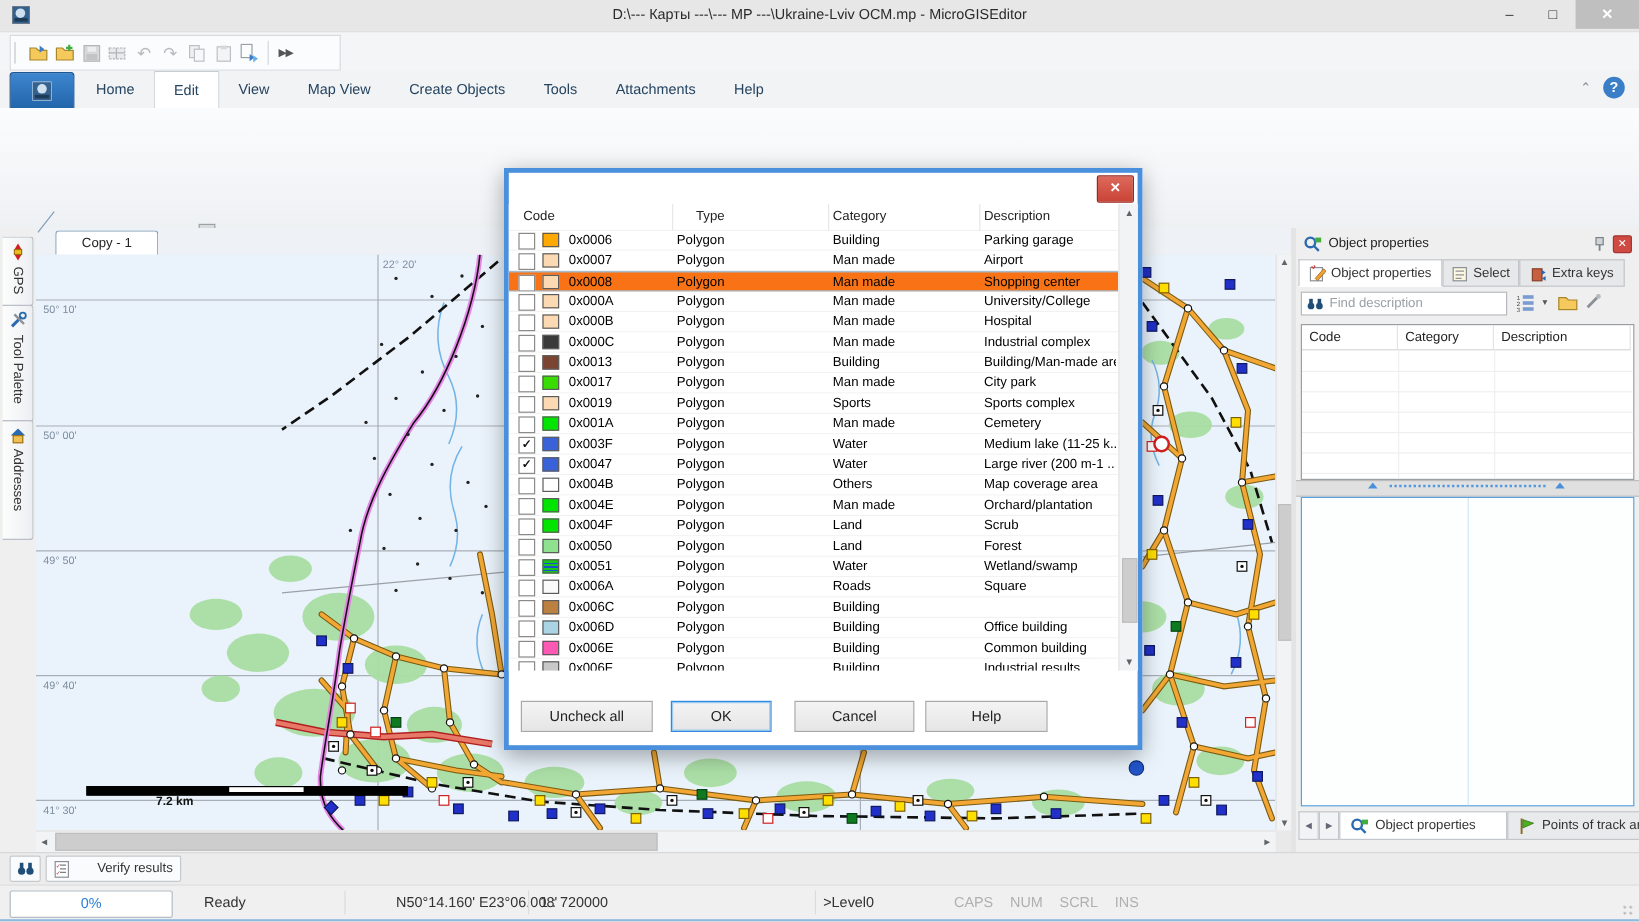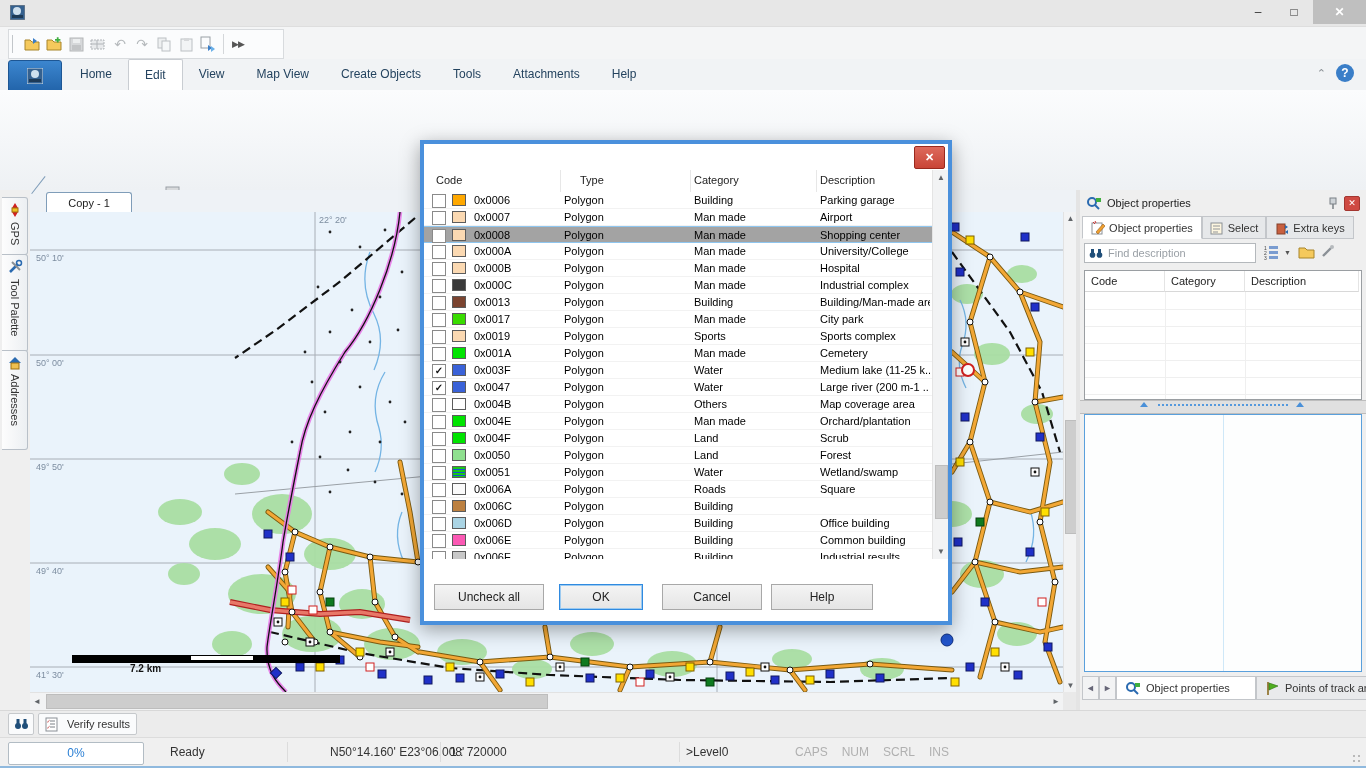--- a/index.html
+++ b/index.html
@@ -82,21 +82,21 @@
   .gripline{position:absolute;left:78px;top:3px;width:130px;height:5px;border-top:2px dotted #5599dd;}
   .griparr{position:absolute;top:1px;width:0;height:0;border-left:4px solid transparent;border-right:4px solid transparent;border-bottom:5px solid #4a90d8;}
   .rp-white{position:absolute;left:4px;top:224px;width:276px;height:256px;background:#fdfefe;border:1px solid #5aa0dc;}
   .rp-divider{position:absolute;left:138px;top:0;bottom:0;width:1px;background:#cfe8f8;}
   .rp-btabs{position:absolute;left:2px;top:486px;height:26px;display:flex;align-items:flex-start;}
   .navb{width:15px;height:22px;border:1px solid #c3c6ca;background:#f2f3f4;color:#667;font-size:9px;text-align:center;line-height:22px;}
   .rp-btab{height:24px;border:1px solid #c3c6ca;background:#e9eaec;display:flex;align-items:center;gap:5px;padding:0 8px;font-size:11px;color:#333;box-sizing:border-box;white-space:nowrap;overflow:hidden;}
   .rp-btab.active{background:#fff;}
   
   .verifyrow{position:absolute;left:0;top:710px;width:1366px;height:27px;background:#ececec;border-top:1px solid #d8d8d8;}
-  .vtab{position:absolute;top:2px;height:22px;background:#fafbfc;border:1px solid #c6c9cc;border-radius:2px;display:flex;align-items:center;gap:9px;padding:0 6px;font-size:11px;color:#333;box-sizing:border-box;}
+  .vtab{position:absolute;top:2px;height:22px;background:#fafbfc;border:1px solid #c6c9cc;border-radius:2px;display:flex;align-items:center;gap:23px;padding:0 6px;font-size:11px;color:#333;box-sizing:border-box;}
   
   .statusbar{position:absolute;left:0;top:737px;width:1366px;height:29px;background:#f0f0f0;border-top:1px solid #dcdcdc;}
   .st{position:absolute;top:7px;font-size:12px;color:#333;white-space:nowrap;}
   .stsep{position:absolute;top:4px;width:1px;height:20px;background:#dcdcdc;}
   .progress{position:absolute;left:8px;top:4px;width:134px;height:21px;background:#fff;border:1px solid #b2bcc4;border-radius:2px;text-align:center;line-height:20px;color:#2a7fd4;font-size:12px;}
   .kbd span{margin-right:14px;color:#b0b0b0;}
   .grip-dots{position:absolute;right:4px;bottom:3px;width:10px;height:10px;
      background:radial-gradient(circle at 2px 2px,#b9b9b9 1px,transparent 1.2px) 0 0/5px 5px;}
   .winbottom{position:absolute;left:0;top:766px;width:1366px;height:2px;background:#8fb9de;}
   
@@ -104,21 +104,21 @@
           box-sizing:border-box;box-shadow:0 5px 18px rgba(0,0,0,.35);z-index:50;}
   .dlg-title{position:absolute;left:0;top:0;width:524px;height:26px;background:linear-gradient(#6cabef,#4a90dc);display:flex;align-items:center;}
   .dlg-title .t{position:absolute;left:0;right:0;text-align:center;font-size:13px;color:#10305f;}
   .dlg-close{position:absolute;right:3px;top:2px;width:29px;height:21px;background:linear-gradient(#dd6a5c,#c94436);border:1px solid #99291e;border-radius:2px;color:#fff;font-weight:bold;font-size:11px;text-align:center;line-height:20px;z-index:2;}
   .dlg-list{position:absolute;left:0;top:26px;width:524px;height:389px;background:#fff;overflow:hidden;}
   .dlg-colhead{position:absolute;left:0;top:0;width:508px;height:22px;background:#fff;border-bottom:1px solid #dcdcdc;}
   .dlg-colhead .h{position:absolute;top:4px;font-size:11px;color:#222;}
   .colline{position:absolute;top:0;height:100%;width:1px;background:#e7e7e7;}
   .drows{position:absolute;left:0;top:22px;width:508px;height:367px;overflow:hidden;}
   .drow{position:relative;width:508px;height:17px;border-bottom:1px solid #f2f2f2;box-sizing:border-box;background:#fff;}
-  .drow.sel{background:#a3a3a3;border-top:1px solid #8fc6ef;border-bottom:1px solid #8fc6ef;}
+  .drow.sel{background:#f97316;border-top:1px solid #8fc6ef;border-bottom:1px solid #8fc6ef;}
   .drow .cb{position:absolute;left:8px;top:2px;width:12px;height:12px;background:#fff;border:1px solid #8a8a8a;font-size:10px;line-height:12px;text-align:center;color:#111;font-weight:bold;}
   .drow .sw{position:absolute;left:28px;top:2px;width:14px;height:12px;border:1px solid #5c5c5c;box-sizing:border-box;}
   .drow .c{position:absolute;top:2px;font-size:11px;color:#000;white-space:nowrap;overflow:hidden;}
   .sw.dots{background-image:radial-gradient(circle,#045804 1px,transparent 1.1px);background-size:5px 4px;}
   .sw.stripes{background-image:repeating-linear-gradient(#18c818 0 2px,#1850d0 2px 3px)!important;}
   .dlg-vscroll{position:absolute;left:508px;top:0;width:16px;height:389px;background:#f2f3f4;border-left:1px solid #e4e4e4;}
   .dlg-btns{position:absolute;left:0;top:440px;width:524px;height:28px;}
   .dbtn{position:absolute;top:0;height:26px;background:linear-gradient(#f4f4f4,#e5e5e5);border:1px solid #a8a8a8;font-size:12px;color:#222;text-align:center;line-height:24px;box-sizing:border-box;}
   .dbtn.okfocus{border:1px solid #2f8ae0;box-shadow:0 0 0 1px #9ccaf0 inset;}
   
@@ -130,20 +130,21 @@
 <div class="app">
 
   <div class="titlebar">
     <span class="appico ic">
       <svg width="15" height="15">
           <rect x="0" y="0" width="15" height="15" fill="#35618f" stroke="#888"></rect>
           <circle cx="7" cy="6" r="4" fill="#cfe0ee"></circle>
           <rect x="2" y="10" width="11" height="3" fill="#1d3a57"></rect>
         </svg>
     </span>
+    <div class="wtitle">D:\--- Карты ---\--- MP ---\Ukraine-Lviv OCM.mp - MicroGISEditor</div>
     <div class="wbtn min">–</div>
     <div class="wbtn max">□</div>
     <div class="wbtn close">✕</div>
   </div>
 
   <div class="qatrow">
     <div class="qat">
       <span class="grip"></span>
       <span class="qico">
           <svg width="17" height="16">

